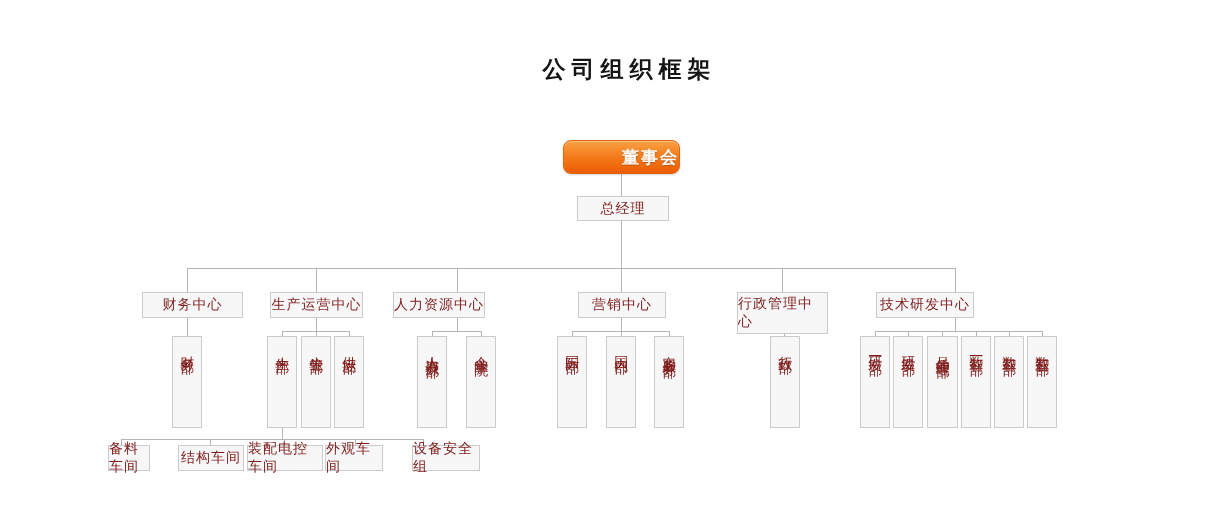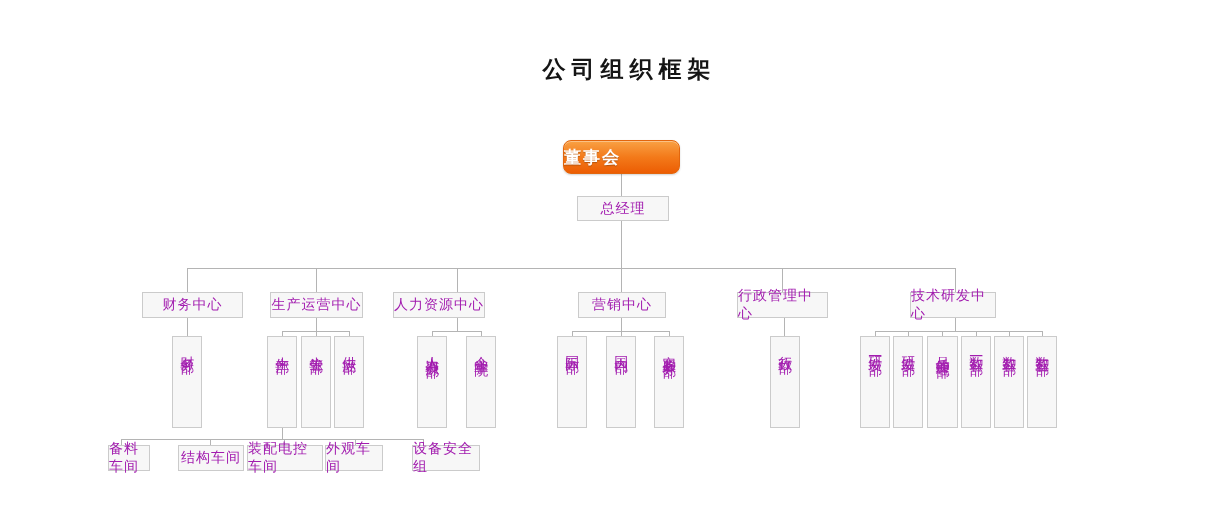--- a/index.html
+++ b/index.html
@@ -11,27 +11,27 @@
     position:absolute;top:54px;left:15px;width:1229px;text-align:center;
     font-size:23px;font-weight:bold;color:#151515;letter-spacing:6px;
   }
   
   .root-node{
     position:absolute;left:563px;top:140px;width:117px;height:34px;box-sizing:border-box;
     background:linear-gradient(180deg,#f9a144 0%,#f37a1a 50%,#ec5d03 100%);
     border:1px solid #e2660d;border-radius:8px;
     box-shadow:inset 0 1px 0 rgba(255,255,255,.35),0 1px 2px rgba(0,0,0,.18);
     color:#ffffff;font-size:17px;font-weight:bold;letter-spacing:2px;
-    display:flex;align-items:center;justify-content:flex-start;
+    display:flex;align-items:center;justify-content:flex-end;
     text-shadow:0 1px 1px rgba(0,0,0,.25);
   }
   
   .node{
     position:absolute;box-sizing:border-box;background:#f7f7f7;border:1px solid #cbcbcb;
-    color:#a21caf;font-size:14px;display:flex;align-items:center;justify-content:center;
+    color:#7f1d1d;font-size:14px;display:flex;align-items:center;justify-content:center;
     letter-spacing:1px;
   }
   
   .vnode{align-items:flex-start;padding-top:8px;letter-spacing:0;}
   .vnode span{writing-mode:vertical-rl;text-orientation:upright;letter-spacing:2px;line-height:1.1;}
   
   .ln{position:absolute;background:#b4b4b4;}
 </style>
 </head>
 <body>
@@ -104,24 +104,24 @@
   </div>
   <div class="node" style="left:270px;top:292px;width:93px;height:26px">
     <span>生产运营中心</span>
   </div>
   <div class="node" style="left:393px;top:292px;width:92px;height:26px">
     <span>人力资源中心</span>
   </div>
   <div class="node" style="left:578px;top:292px;width:88px;height:26px">
     <span>营销中心</span>
   </div>
-  <div class="node" style="left:737px;top:292px;width:91px;height:26px">
+  <div class="node" style="left:737px;top:292px;width:91px;height:42px">
     <span>行政管理中心</span>
   </div>
-  <div class="node" style="left:910px;top:292px;width:86px;height:26px">
+  <div class="node" style="left:876px;top:292px;width:98px;height:26px">
     <span>技术研发中心</span>
   </div>
 
   <div class="node vnode" style="left:172px;top:336px;width:30px;height:92px">
     <span>财务部</span>
   </div>
 
   <div class="node vnode" style="left:267px;top:336px;width:30px;height:92px">
     <span>生产部</span>
   </div>

